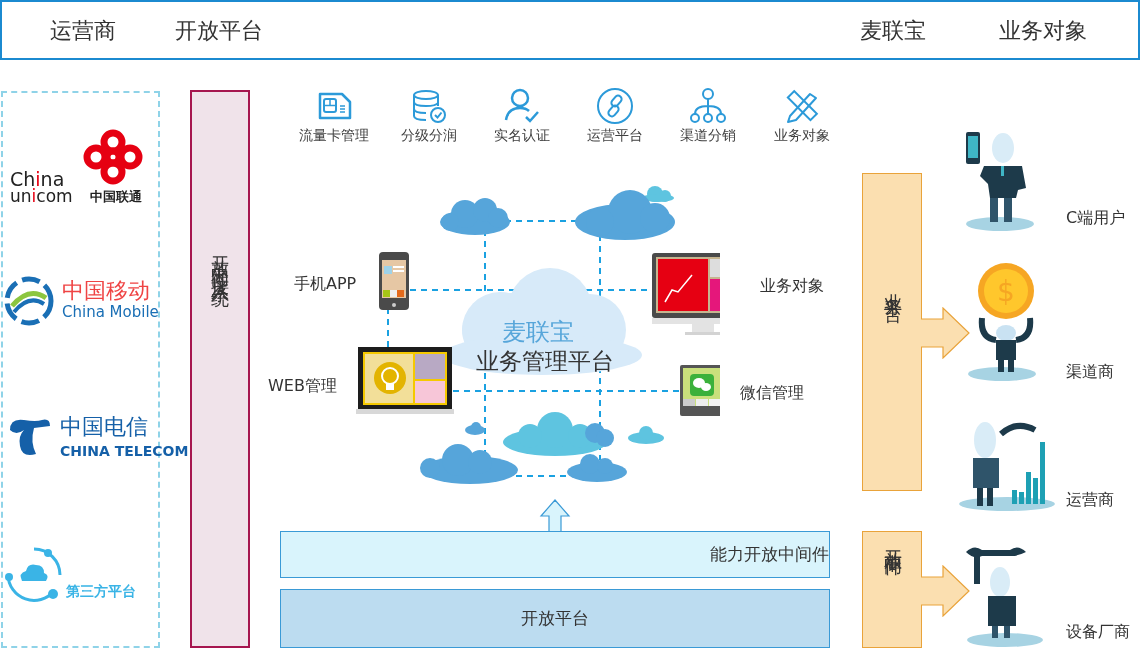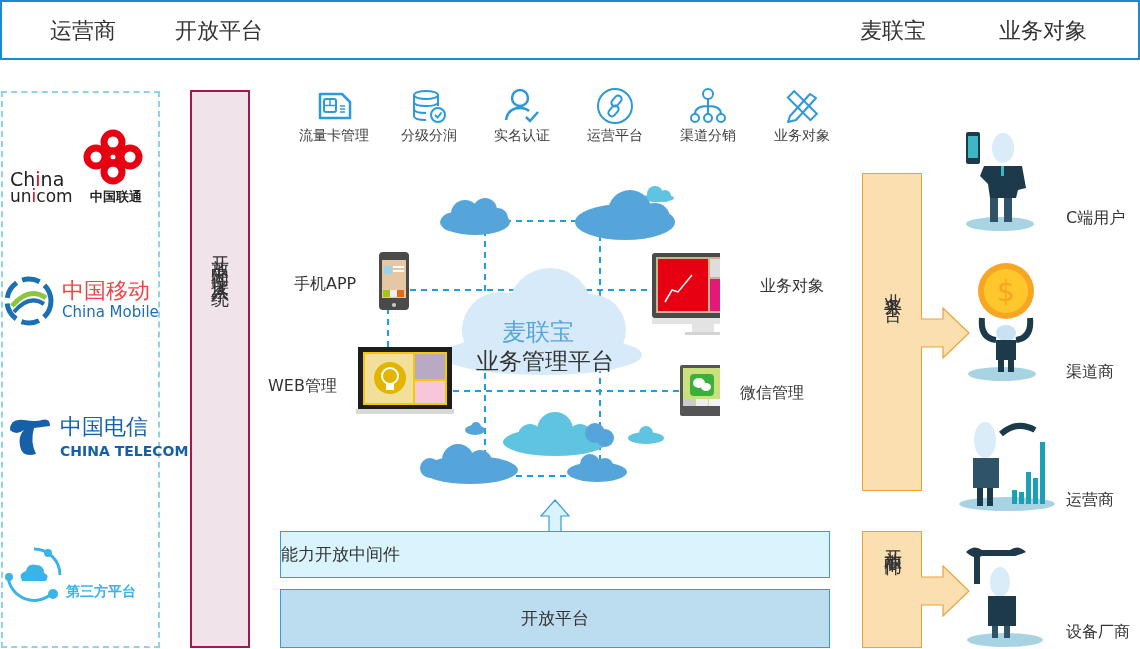--- a/index.html
+++ b/index.html
@@ -7,21 +7,21 @@
   .abs { position: absolute; }
   .header { left: 0; top: 0; width: 1140px; height: 60px; border: 2px solid #1b8ad0; background: #fff; }
   .header span { position: absolute; top: 14px; font-size: 22px; color: #333; white-space: nowrap; }
   .carrier-panel { left: 1px; top: 91px; width: 159px; height: 557px; border: 2px dashed #8fd3e8; }
   .access-bar { left: 190px; top: 90px; width: 60px; height: 558px; background: #f0e3ea; border: 2px solid #a6164f; }
   .vtext { writing-mode: vertical-rl; text-orientation: upright; letter-spacing: 4px; font-size: 18px; color: #333; position: absolute; }
   .feature { position: absolute; top: 86px; width: 90px; text-align: center; }
   .feature .ico { display: block; margin: 0 auto; width: 40px; height: 40px; }
   .feature .lbl { display: block; margin-top: 1px; font-size: 14px; color: #404040; white-space: nowrap; font-family: Liberation Serif, serif; }
   .lbl-node { position: absolute; font-size: 16px; color: #333; white-space: nowrap; }
-  .box-mid { left: 280px; top: 531px; width: 550px; height: 47px; background: #d9f4fc; border: 1px solid #3a9ad6; text-align: left; line-height: 45px; font-size: 17px; }
+  .box-mid { left: 280px; top: 531px; width: 550px; height: 47px; background: #d9f4fc; border: 1px solid #3a9ad6; text-align: right; line-height: 45px; font-size: 17px; }
   .box-base { left: 280px; top: 589px; width: 550px; height: 59px; background: #bcdcf0; border: 1px solid #3a9ad6; text-align: center; line-height: 57px; font-size: 17px; }
   .biz-bar { left: 862px; top: 173px; width: 60px; height: 318px; background: #fbdfb0; border: 1px solid #e9a33a; }
   .mw-bar { left: 862px; top: 531px; width: 60px; height: 117px; background: #fbdfb0; border: 1px solid #e9a33a; }
   .target-lbl { position: absolute; font-size: 16px; color: #333; white-space: nowrap; text-align: center; }
 </style>
 </head>
 <body>
 
 <div class="abs header">
   <span style="left:48px">运营商</span>

